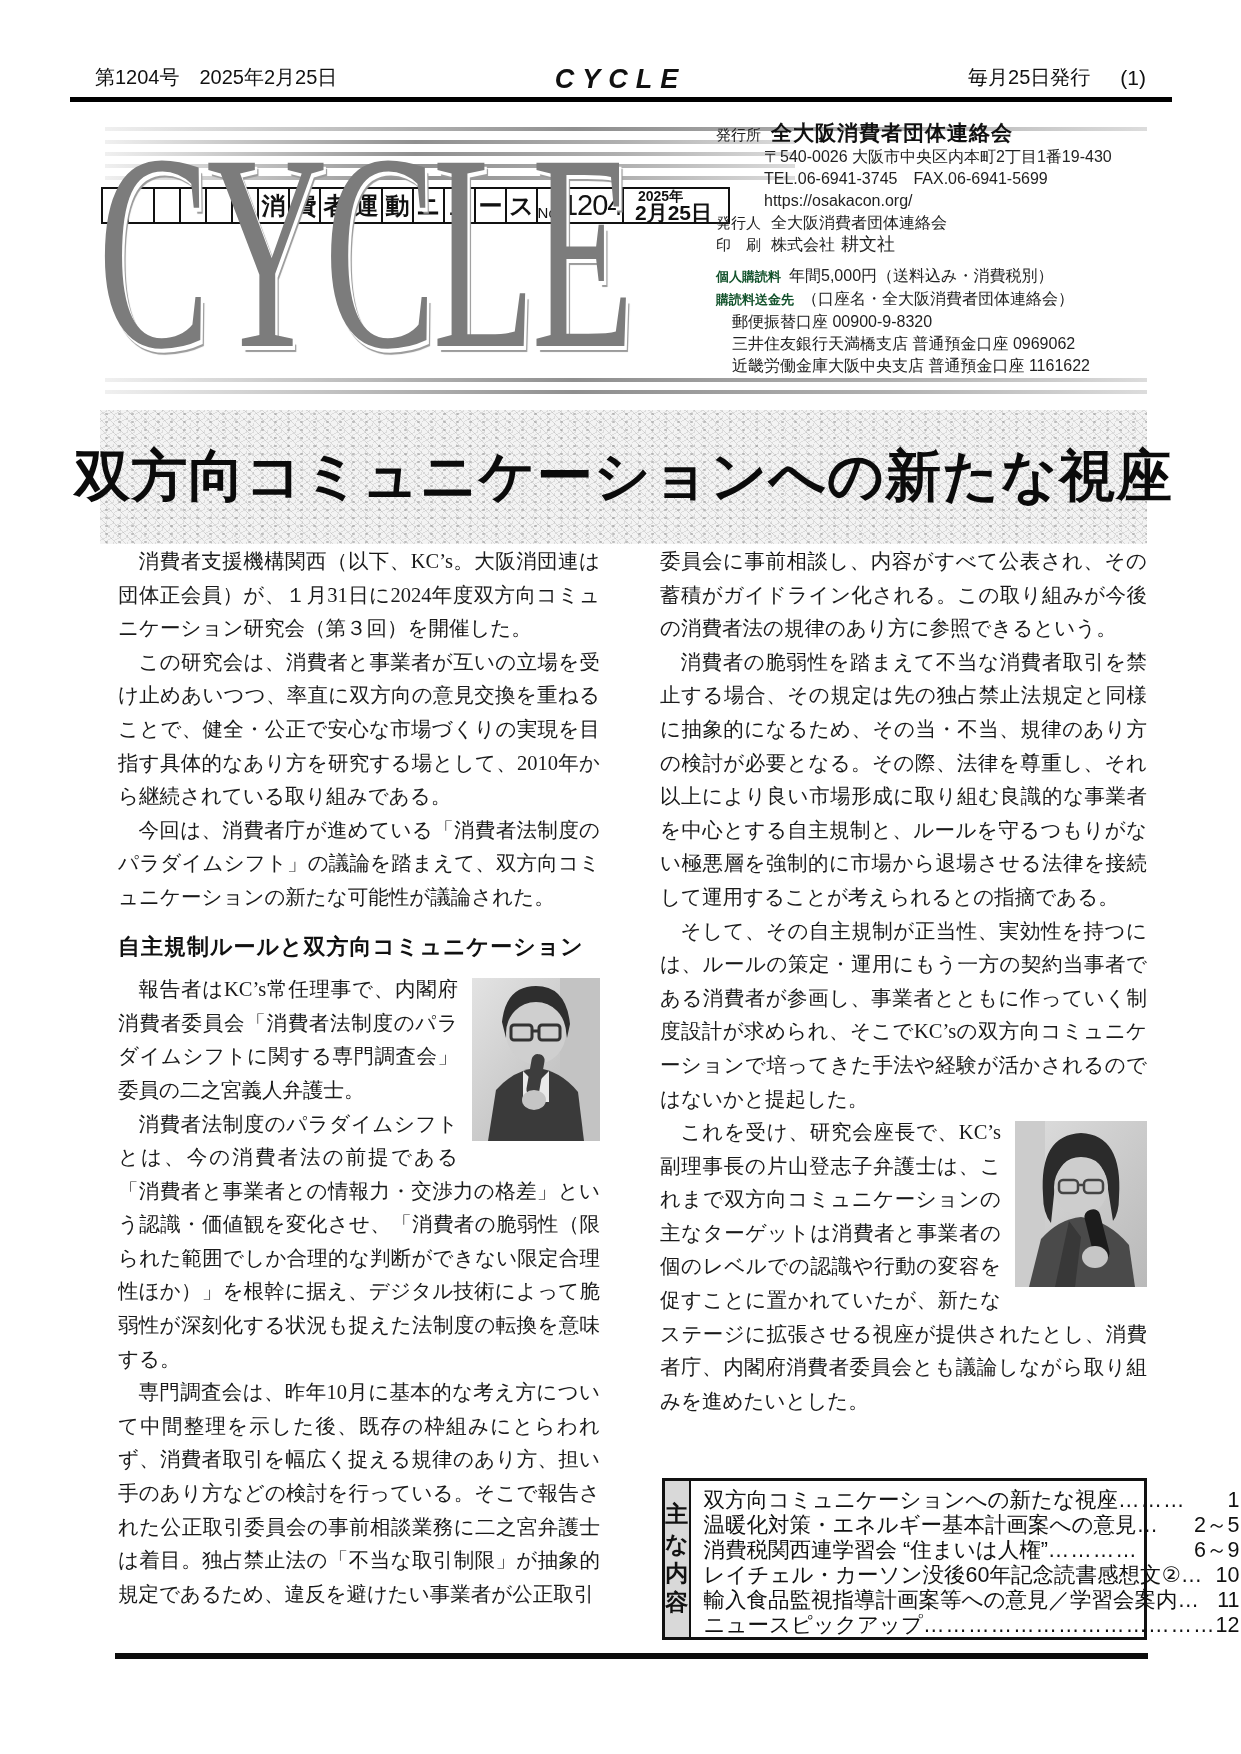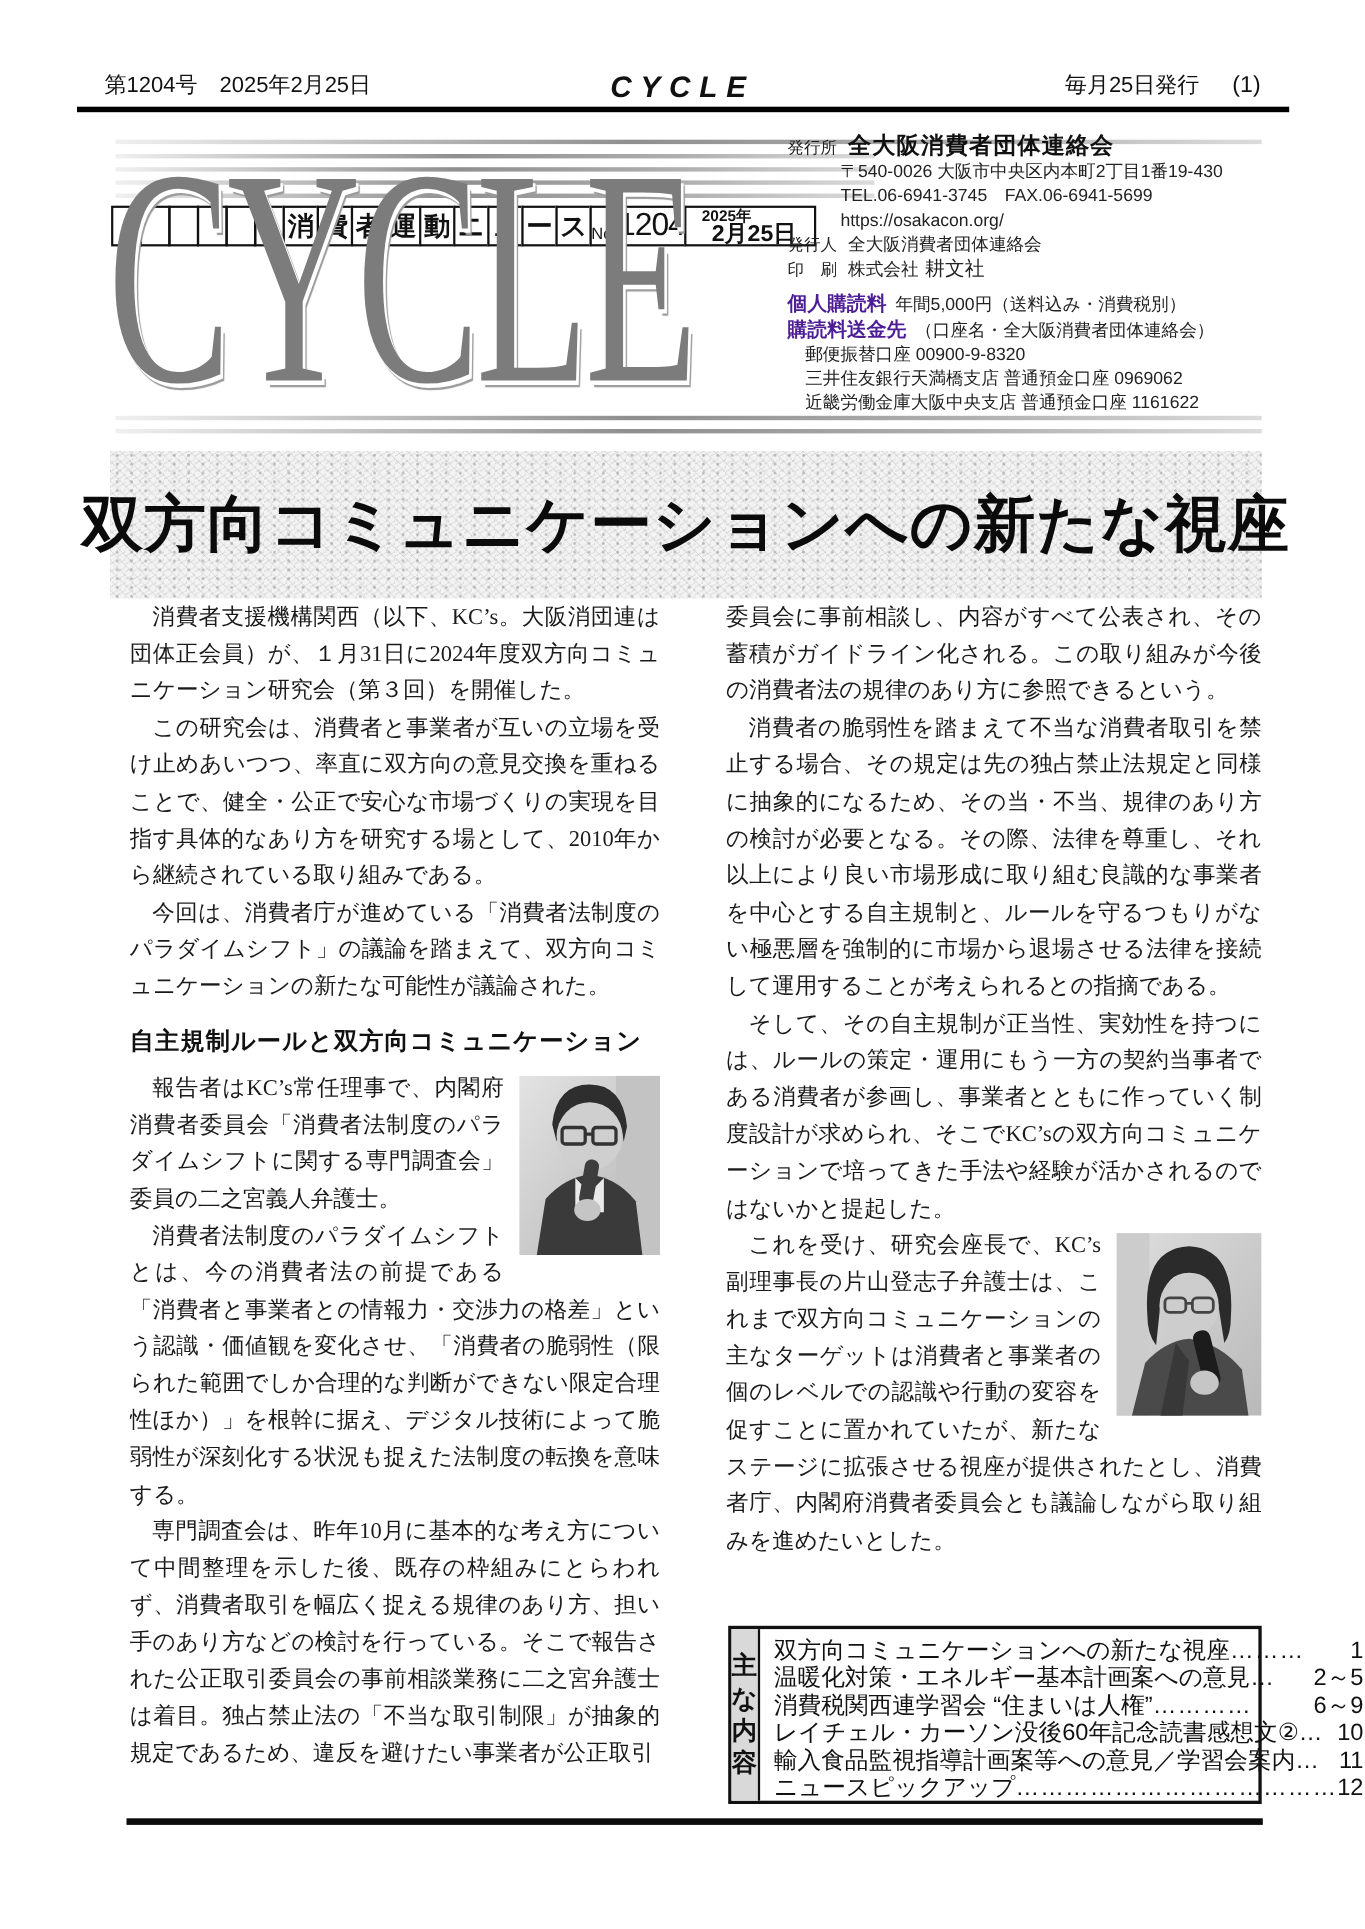--- a/index.html
+++ b/index.html
@@ -26,39 +26,39 @@
   .gl6{left:105px;top:378px;width:1042px;}
   .gl7{left:105px;top:390px;width:1042px;}
 
   .strip{position:absolute;left:103px;top:187px;height:37px;display:flex;z-index:2;}
   .cell{border:2px solid #111;margin-left:-2px;box-sizing:border-box;height:37px;display:flex;align-items:center;justify-content:center;}
   .cell.empty{width:28px;background:transparent;}
   .cell.ch{width:33px;background:#fff;font-size:24px;font-weight:600;}
   .cell.no{width:88px;background:#fff;align-items:flex-end;padding-bottom:2px;}
   .cell.no .no-label{font-size:15px;line-height:1;margin-right:1px;}
   .cell.no .no-num{font-size:29px;line-height:1;letter-spacing:-1px;}
-  .cell.date{width:120px;background:#fff;flex-direction:column;align-items:stretch;justify-content:center;}
+  .cell.date{width:108px;background:#fff;flex-direction:column;align-items:stretch;justify-content:center;}
   .cell.date .dy{font-size:14px;font-weight:600;line-height:14px;padding-left:14px;}
   .cell.date .dmd{font-size:21px;font-weight:700;line-height:20px;text-align:right;padding-right:16px;}
 
   .cycle-logo{position:absolute;left:98px;top:112px;z-index:3;
               font-family:"Liberation Serif","DejaVu Serif",serif;
               font-size:280px;line-height:1;letter-spacing:-6px;color:#7c7c7c;
               transform:scaleX(0.60);transform-origin:left top;
               text-shadow:4px 4px 0 #ffffff,6px 6px 1px #9b9b9b;}
 
   .pubblock{position:absolute;left:716px;top:122px;width:432px;z-index:4;color:#222;}
   .pubblock .row{line-height:21px;margin-bottom:1px;display:flex;align-items:baseline;font-size:16px;}
   .pubblock .lab{font-size:15px;margin-right:10px;white-space:nowrap;text-align:center;}
   .pubblock .org{font-size:21px;font-weight:bold;letter-spacing:1px;color:#111;}
   .pubblock .ind{padding-left:48px;display:block;}
   .pubblock .small{font-size:16px;margin-right:6px;}
   .pubblock .printer{font-size:18px;}
   .pubblock .gap{height:9px;}
-  .pubblock .blab{font-weight:bold;font-size:18px;margin-right:8px;white-space:nowrap;color:#4c1d95;}
+  .pubblock .blab{font-weight:bold;font-size:13px;margin-right:8px;white-space:nowrap;color:#14532d;}
   .pubblock .ind2{padding-left:16px;display:block;}
 
   
   .banner{position:absolute;left:100px;top:410px;width:1047px;height:134px;
           display:flex;align-items:center;justify-content:center;
           background-color:#f3f3f3;
           background-image:
             repeating-linear-gradient(45deg, rgba(150,150,150,.28) 0 1px, transparent 1px 6px),
             repeating-linear-gradient(-30deg, rgba(140,140,140,.22) 0 1px, transparent 1px 5px),
             radial-gradient(circle, #bdbdbd 1px, transparent 1.5px);

